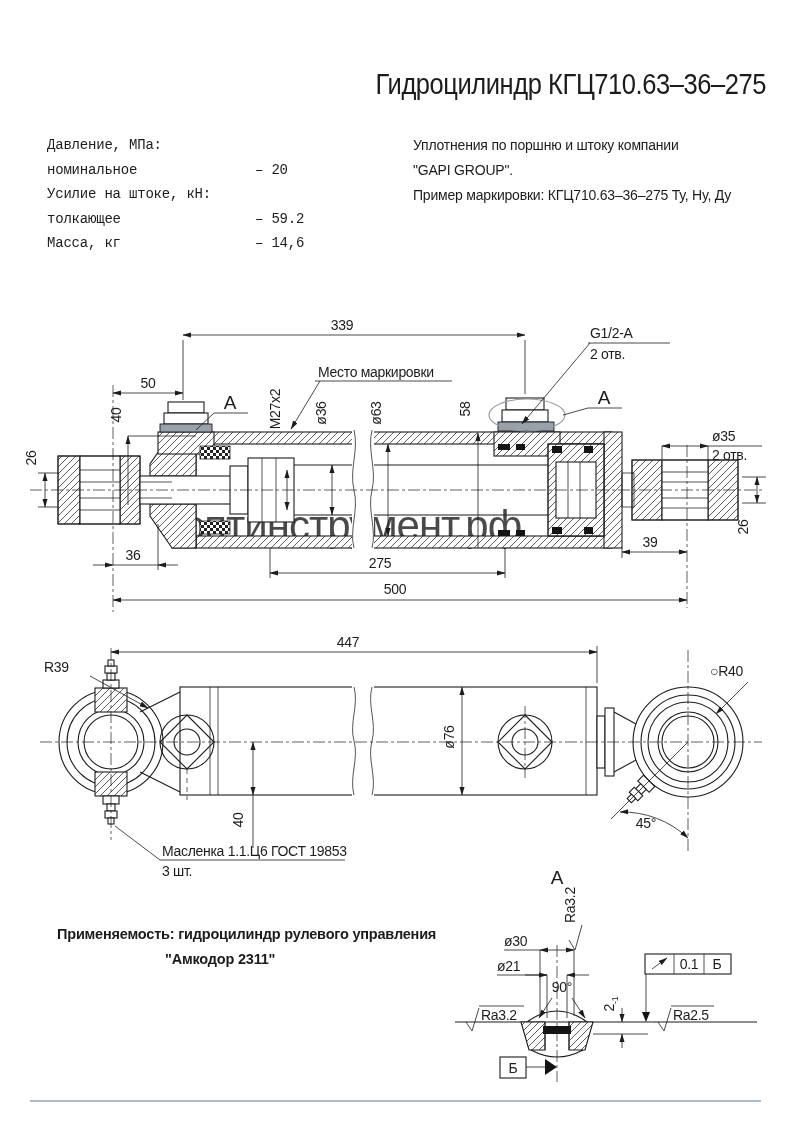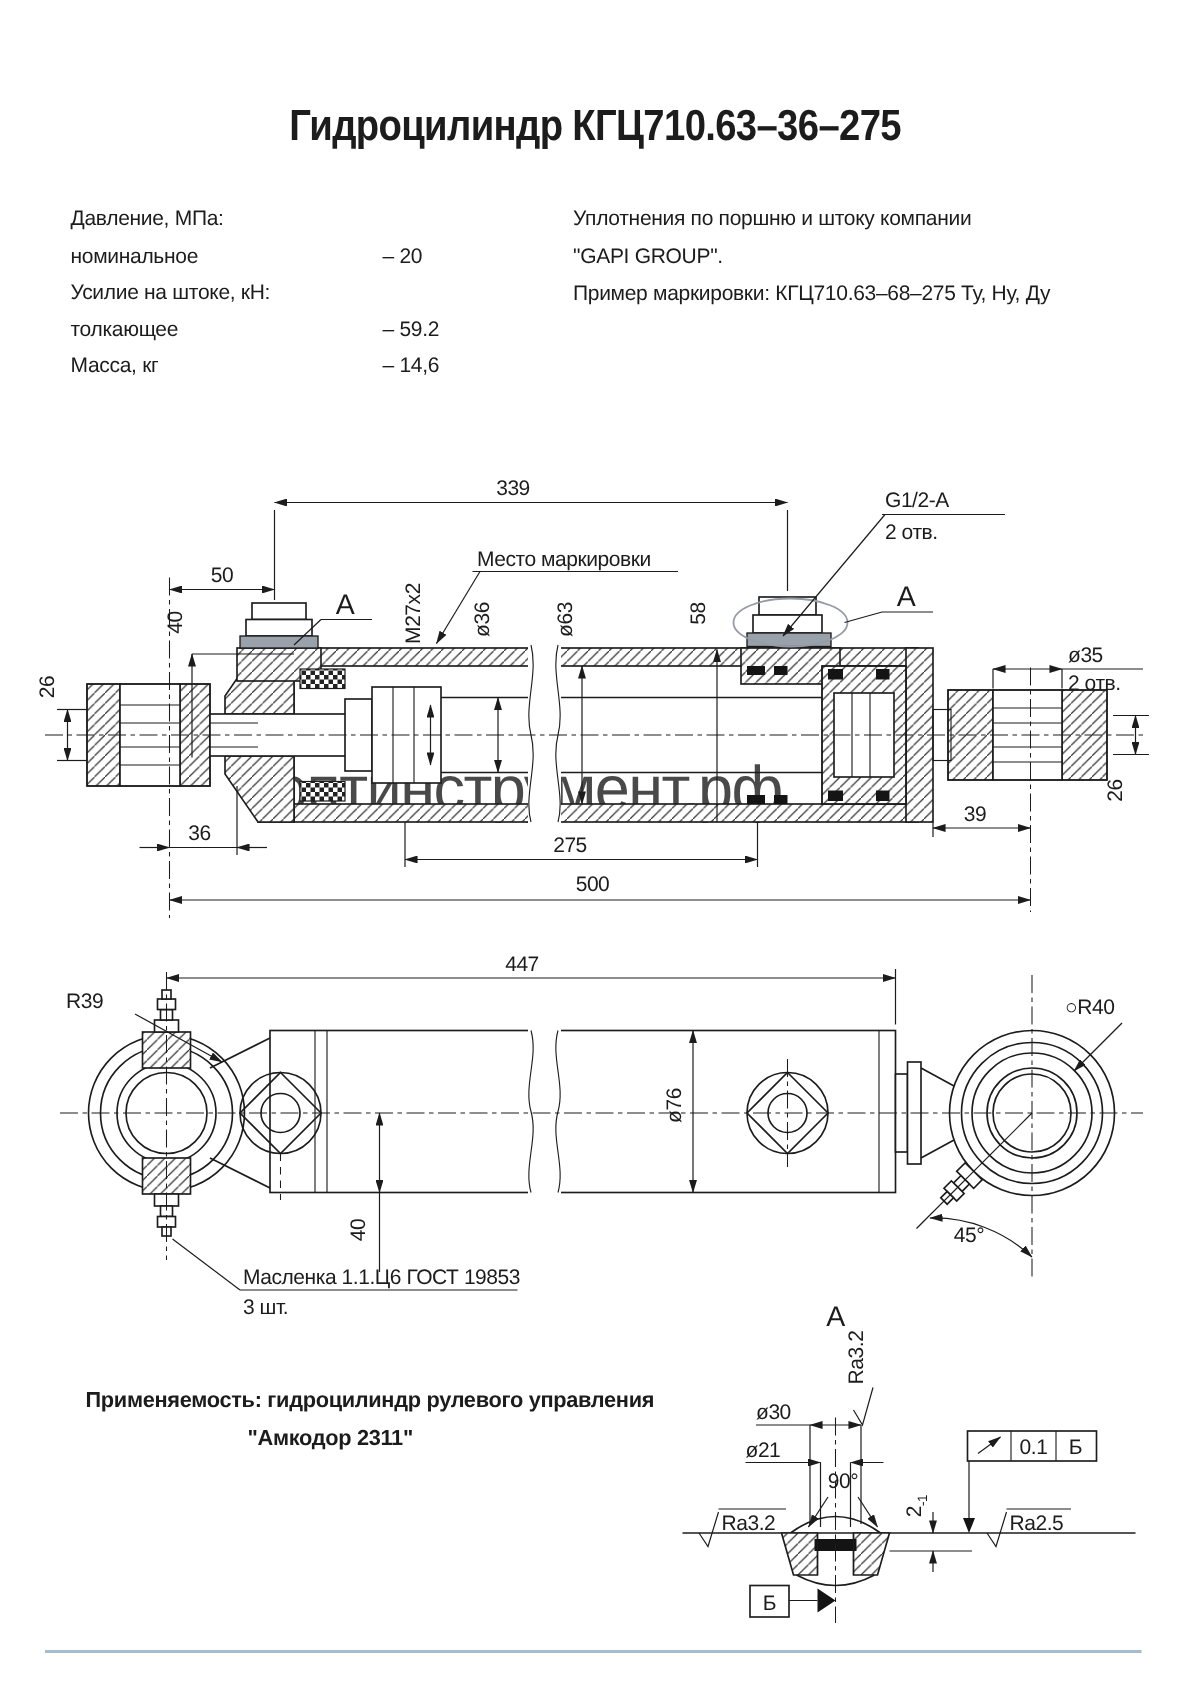--- a/index.html
+++ b/index.html
@@ -1,24 +1,24 @@
 <!DOCTYPE html>
 <html><head>
 <meta charset="utf-8">
 <style>
   html,body{margin:0;padding:0;background:#ffffff;}
   .page{position:relative;width:793px;height:1123px;background:#fff;overflow:hidden;
         font-family:"Liberation Sans",sans-serif;color:#1c1c1c;}
   .abs{position:absolute;}
-  .title{left:0;right:0;top:68px;text-align:center;font-size:29px;white-space:nowrap;font-weight:bold;}
+  .title{left:0;right:0;top:68px;text-align:right;font-size:29px;white-space:nowrap;}
   .title-inner{display:inline-block;transform:scaleX(.88);transform-origin:50% 50%;letter-spacing:-.5px;}
   .specs{left:47px;top:133px;width:330px;font-size:14px;letter-spacing:-.2px;}
-  .spec-line{position:relative;height:24.6px;line-height:24.6px;white-space:nowrap;}
+  .spec-line{position:relative;height:24.6px;line-height:24.6px;white-space:nowrap;font-family:Liberation Mono, monospace;}
   .spec-line .val{position:absolute;left:208px;top:0;}
-  .sealnote{left:382px;top:133px;width:370px;font-size:14px;letter-spacing:-.2px;}
+  .sealnote{left:413px;top:133px;width:370px;font-size:14px;letter-spacing:-.2px;}
   .sealnote div{height:25px;line-height:25px;white-space:nowrap;}
   .apply{left:57px;top:926px;font-size:14.5px;letter-spacing:-.2px;font-weight:bold;}
   .apply .l2{margin-left:108px;margin-top:9px;}
   svg{position:absolute;left:0;top:0;}
   .ln{stroke:#1c1c1c;stroke-width:1.1;fill:none;}
   .tn{stroke:#1c1c1c;stroke-width:.75;fill:none;}
   .dm{stroke:#1c1c1c;stroke-width:.8;fill:none;}
   .cl{stroke:#1c1c1c;stroke-width:.7;fill:none;stroke-dasharray:12 3 3 3;}
   .dsh{stroke:#1c1c1c;stroke-width:.7;fill:none;stroke-dasharray:5 4;}
   .hp{fill:url(#hat);stroke:#1c1c1c;stroke-width:1.1;}
@@ -49,21 +49,21 @@
   </div>
   <div class="spec-line">
     <span>Масса, кг</span>
     <span class="val">– 14,6</span>
   </div>
 </div>
 
 <div class="abs sealnote">
   <div>Уплотнения по поршню и штоку компании</div>
   <div>"GAPI GROUP".</div>
-  <div>Пример маркировки: КГЦ710.63–68–275 Ту, Ну, Ду</div>
+  <div>Пример маркировки: КГЦ710.63–36–275 Ту, Ну, Ду</div>
 </div>
 
 <div class="abs apply">
   <div>Применяемость: гидроцилиндр рулевого управления</div>
   <div class="l2">"Амкодор 2311"</div>
 </div>
 
 <svg width="793" height="1123" viewBox="0 0 793 1123">
 <defs>
   <pattern id="hat" width="7" height="7" patternUnits="userSpaceOnUse">

